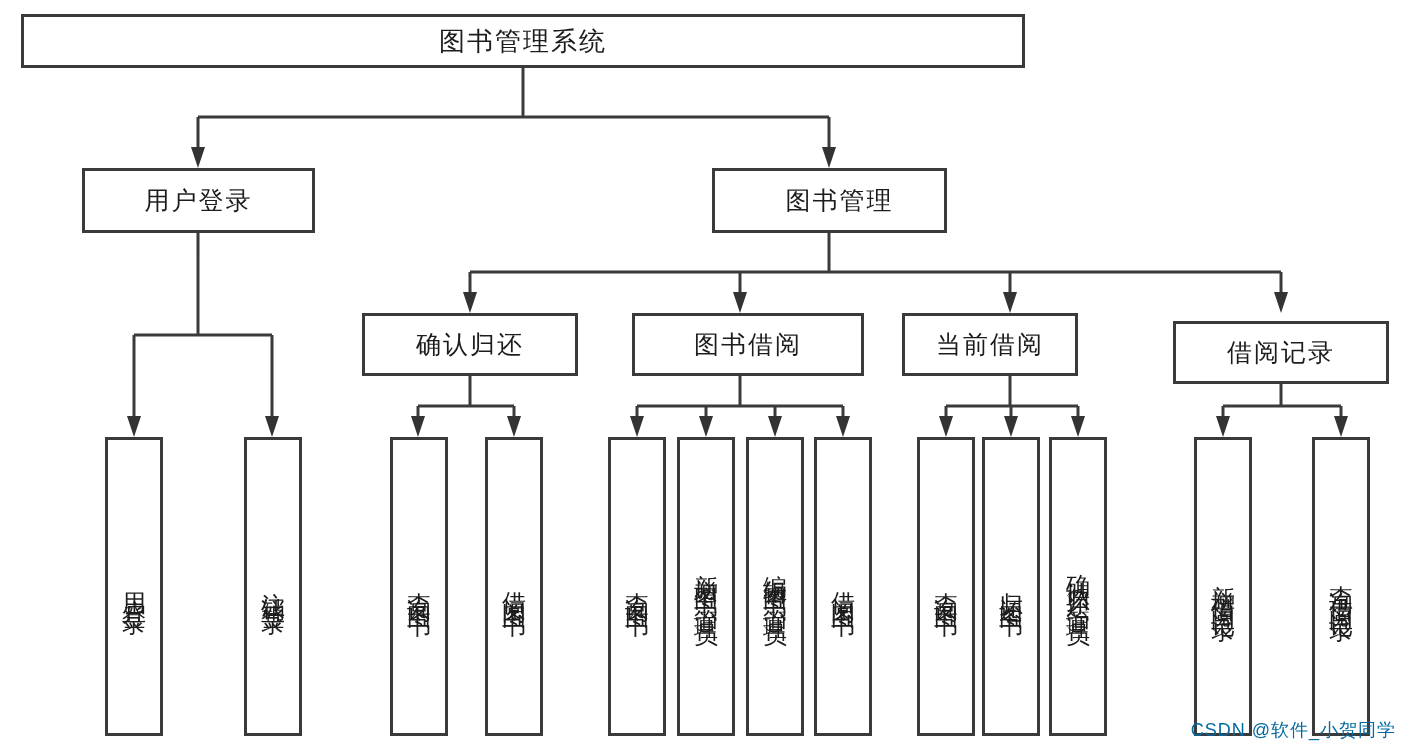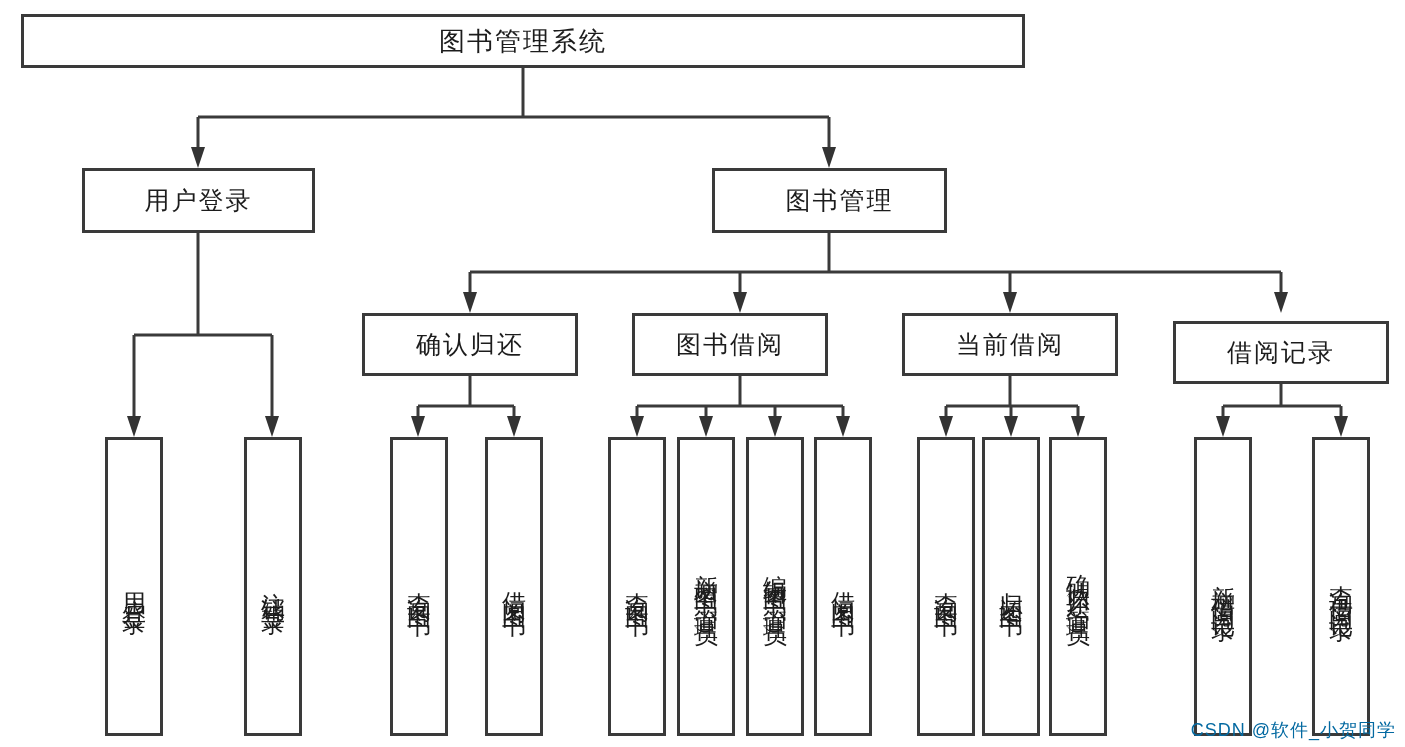--- a/index.html
+++ b/index.html
@@ -146,24 +146,24 @@
   <div class="node node-branch" style="left:82px; top:168px; width:233px; height:65px;">
     <span>用户登录</span>
   </div>
   <div class="node node-branch" style="left:712px; top:168px; width:235px; height:65px;padding-left:20px;">
     <span>图书管理</span>
   </div>
 
   <div class="node node-branch" style="left:362px; top:313px; width:216px; height:63px;">
     <span>确认归还</span>
   </div>
-  <div class="node node-branch" style="left:632px; top:313px; width:196px; height:63px;">
+  <div class="node node-branch" style="left:632px; top:313px; width:232px; height:63px;">
     <span>图书借阅</span>
   </div>
-  <div class="node node-branch" style="left:902px; top:313px; width:216px; height:63px;">
+  <div class="node node-branch" style="left:902px; top:313px; width:176px; height:63px;">
     <span>当前借阅</span>
   </div>
   <div class="node node-branch" style="left:1173px; top:313px; width:216px; height:63px;margin-top:8px;">
     <span>借阅记录</span>
   </div>
 
   <div class="node node-leaf" style="left:105px; top:437px; width:58px; height:299px;">
     <span class="vtext">用户登录</span>
   </div>
   <div class="node node-leaf" style="left:244px; top:437px; width:58px; height:299px;">

